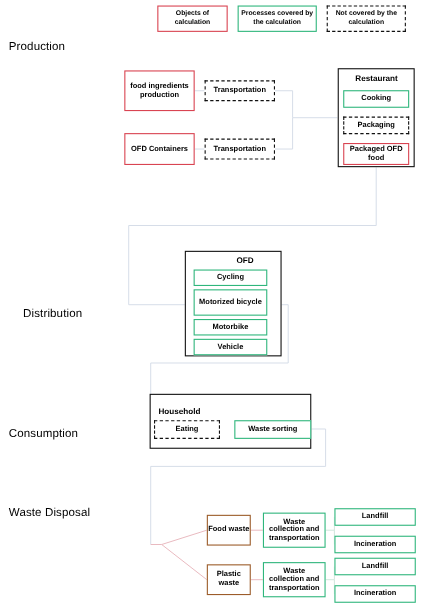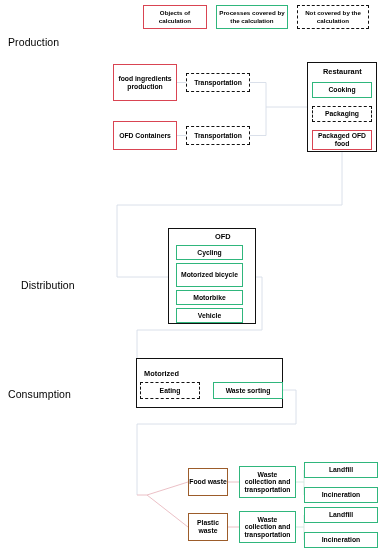--- a/index.html
+++ b/index.html
@@ -92,20 +92,21 @@
 
   <div class="legend-box red" style="left:143px;top:5px;width:64px;height:24px;">Objects of calculation</div>
 
   <div class="legend-box green" style="left:216px;top:5px;width:72px;height:24px;">Processes covered by the calculation</div>
 
   <div class="legend-box dashed" style="left:297px;top:5px;width:72px;height:24px;">Not covered by the calculation</div>
 
   <div class="section" style="left:8px;top:36px;">Production</div>
   <div class="section" style="left:21px;top:231px;margin-top:48px;">Distribution</div>
   <div class="section" style="left:8px;top:360px;margin-top:28px;">Consumption</div>
+  <div class="section" style="left:8px;top:460px;">Waste Disposal</div>
 
   <div class="node red" style="left:113px;top:64px;width:64px;height:37px;font-size:6.8px;padding:0 3px;">food ingredients production</div>
 
   <div class="node dashed" style="left:186px;top:73px;width:64px;height:19px;font-size:6.8px;">Transportation</div>
 
   <div class="node red" style="left:113px;top:121px;width:64px;height:29px;font-size:6.8px;padding:0 3px;">OFD Containers</div>
 
   <div class="node dashed" style="left:186px;top:126px;width:64px;height:19px;font-size:6.8px;">Transportation</div>
 
   <div class="node black" style="left:307px;top:62px;width:70px;height:90px;display:block;"></div>
@@ -122,21 +123,21 @@
 
   <div class="node green" style="left:176px;top:245px;width:67px;height:15px;font-size:6.8px;">Cycling</div>
 
   <div class="node green" style="left:176px;top:263px;width:67px;height:24px;font-size:6.8px;">Motorized bicycle</div>
 
   <div class="node green" style="left:176px;top:290px;width:67px;height:15px;font-size:6.8px;">Motorbike</div>
 
   <div class="node green" style="left:176px;top:308px;width:67px;height:15px;font-size:6.8px;">Vehicle</div>
 
   <div class="node black" style="left:136px;top:358px;width:147px;height:50px;display:block;"></div>
-  <div class="grp-title" style="left:144px;top:369px;">Motorized</div>
+  <div class="grp-title" style="left:144px;top:369px;">Household</div>
 
   <div class="node dashed" style="left:140px;top:382px;width:60px;height:17px;font-size:6.8px;">Eating</div>
 
   <div class="node green" style="left:213px;top:382px;width:70px;height:17px;font-size:6.8px;">Waste sorting</div>
 
   <div class="node brown" style="left:188px;top:468px;width:40px;height:28px;font-size:6.8px;">Food waste</div>
 
   <div class="node green" style="left:239px;top:466px;width:57px;height:32px;font-size:6.8px;padding:0 2px;">Waste collection and transportation</div>
 
   <div class="node green" style="left:304px;top:462px;width:74px;height:16px;font-size:6.8px;">Landfill</div>

